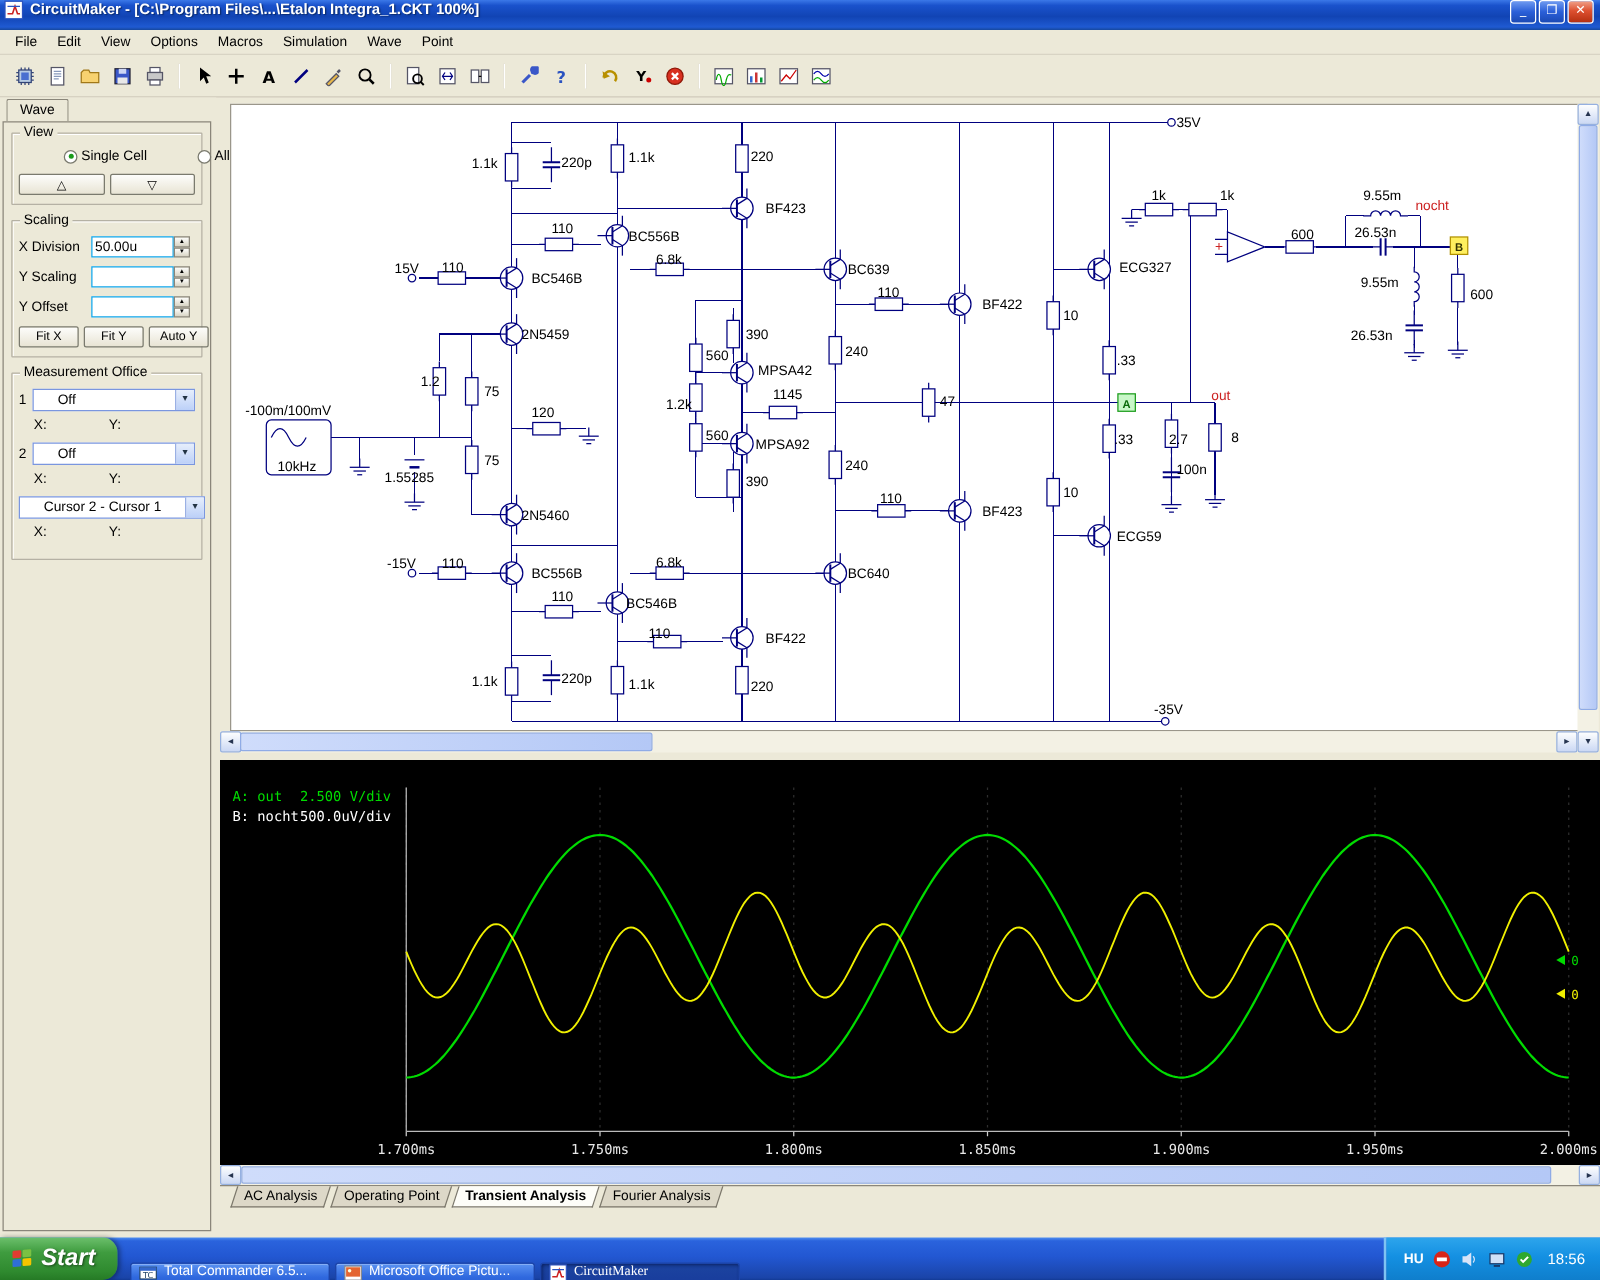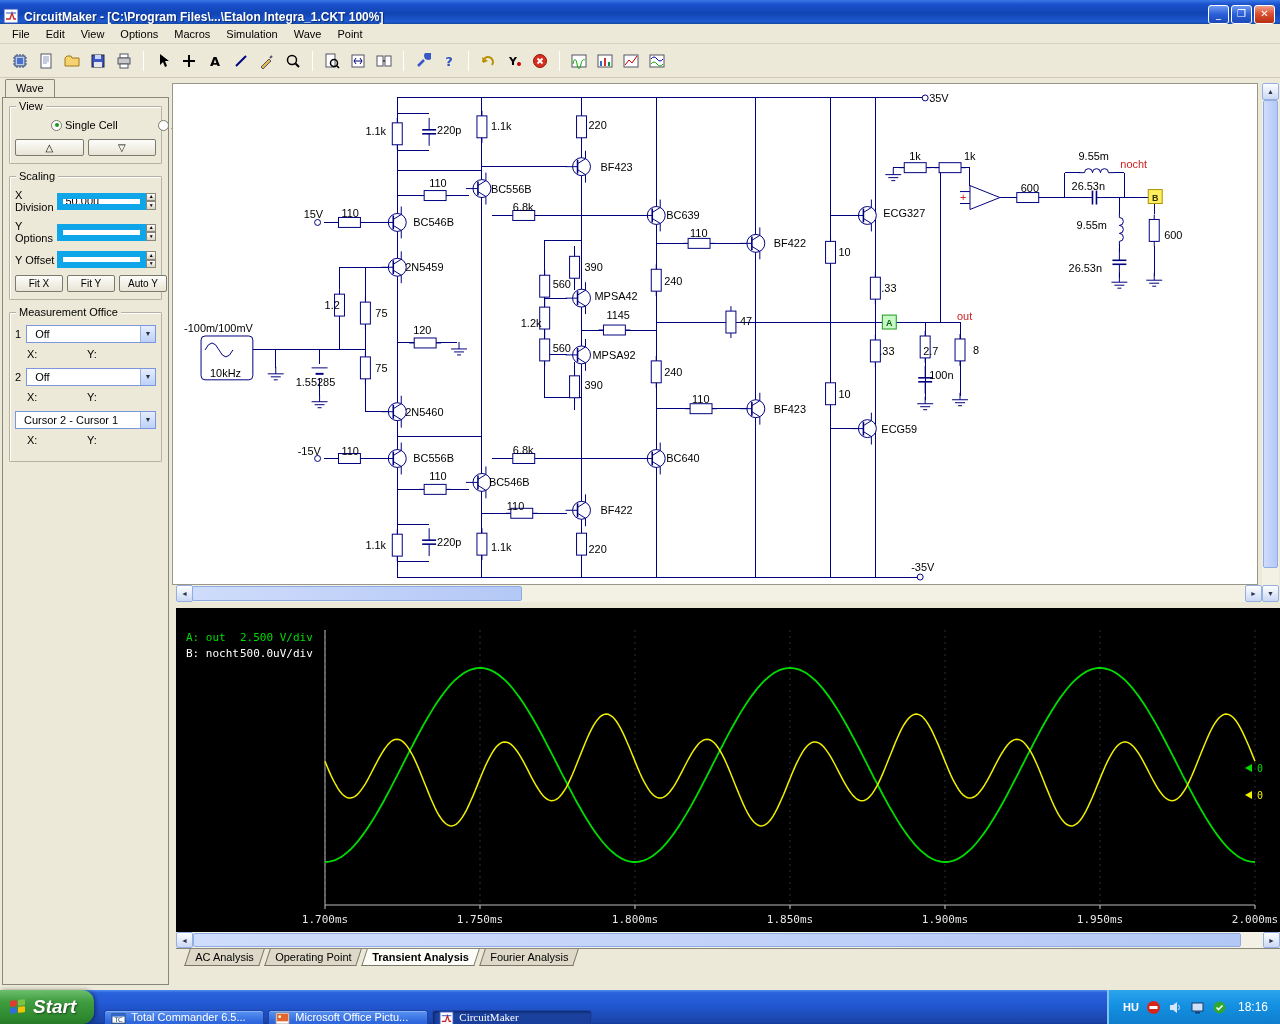--- a/index.html
+++ b/index.html
@@ -3,21 +3,21 @@
 <meta charset="utf-8">
 <style>
   * { margin:0; padding:0; box-sizing:border-box; }
   html,body { width:1280px; height:1024px; overflow:hidden; }
   #app { position:relative; width:1280px; height:1024px; background:#ece9d8;
          font-family:"Liberation Sans", sans-serif; font-size:11px; color:#000; }
 
   
   #titlebar { position:absolute; left:0; top:0; width:1280px; height:24px;
     background:linear-gradient(180deg,#3b78e8 0%,#1a52cc 18%,#1144b4 55%,#1f5ad2 90%,#16489e 100%);
-    display:flex; align-items:flex-end; padding:0 3px; }
+    display:flex; align-items:flex-start; padding:0 3px; }
   #titlebar .ttext { color:#fff; font-weight:bold; font-size:12px; margin-left:5px;
     text-shadow:1px 1px 1px #0a2a6a; white-space:nowrap; overflow:hidden; flex:1; }
   #app-icon { width:16px; height:16px; display:inline-block; }
   #win-controls { display:flex; gap:2px; margin-right:2px; }
   .wbtn { width:21px; height:19px; border:1px solid #fff; border-radius:3px; color:#fff;
     font-size:10px; line-height:16px; text-align:center; cursor:default;
     background:linear-gradient(180deg,#6f9af0 0%,#2a5fd8 50%,#1b49b4 100%); font-family:"DejaVu Sans",sans-serif; }
   .wbtn.close { background:linear-gradient(180deg,#f0a088 0%,#dd5030 45%,#b52f10 100%); }
 
   
@@ -46,36 +46,36 @@
   .radio-row { display:flex; gap:4px; margin-bottom:8px; }
   .radio { display:flex; align-items:center; gap:3px; white-space:nowrap;padding-left:36px; }
   .rb { width:11px; height:11px; border-radius:50%; border:1px solid #7a7a6e; background:#fff; display:inline-block; position:relative; }
   .rb.checked:after { content:""; position:absolute; left:2.5px; top:2.5px; width:4px; height:4px; border-radius:50%; background:#1a9a1a; }
   .btnrow { display:flex; gap:4px; justify-content:space-between; }
   .xpbtn { border:1px solid #7a7a6e; background:linear-gradient(180deg,#fdfdfb,#e8e4d4);
     border-radius:2px; font-size:10px; padding:1px 4px; min-width:48px; height:17px; font-family:"Liberation Sans",sans-serif; }
   .btnrow .xpbtn { flex:1; }
   .fieldrow { display:flex; align-items:center; margin-bottom:7px; }
   .fieldrow label { width:58px; }
-  .fieldrow input { width:89px; height:17px; border:6px solid #0ea5e9; background:#fff;
+  .fieldrow input { width:66px; height:17px; border:1px solid #0ea5e9; background:#fff;
     font-size:11px; padding:0 2px; font-family:"Liberation Sans",sans-serif; }
   .spin { display:inline-flex; flex-direction:column; width:13px; height:17px; }
   .spin button { flex:1; font-size:5px; line-height:5px; border:1px solid #8a867a;
     background:linear-gradient(180deg,#fdfdfb,#d8d4c4); padding:0; }
   .combo { display:flex; align-items:center; border:1px solid #7a96df; background:#fff;
     height:18px; flex:1; }
-  .combo .cval { flex:1; padding:0 8px; white-space:nowrap; overflow:hidden; }
+  .combo .cval { flex:1; padding:0 19px; white-space:nowrap; overflow:hidden; }
   .dbtn { width:15px; height:16px; background:linear-gradient(180deg,#e6eefc,#bcd0f8);
     border-left:1px solid #9ab0e4; font-size:7px; text-align:center; line-height:16px; color:#234; }
   .currow { display:flex; align-items:center; gap:5px; margin-bottom:5px; }
   .xyrow { display:flex; margin:0 0 8px 12px; }
   .xyrow span { width:60px; }
 
   
-  #schematic { position:absolute; left:172px; top:83px; width:1086px; height:502px;
+  #schematic { position:absolute; left:184px; top:83px; width:1086px; height:502px;
     background:#fff; border:1px solid #9a968a; }
   #schematic svg { width:100%; height:100%; }
 
   
   .sb { position:absolute; background:#f3f1e4; display:flex; }
   .sb.h { flex-direction:row; }
   .sb.v { flex-direction:column; }
   .sbtn { width:17px; height:17px; background:linear-gradient(180deg,#fdfefe,#cbd8f4);
     border:1px solid #95b0e0; border-radius:2px; color:#26344f; font-size:7px;
     display:flex; align-items:center; justify-content:center; flex:none; }
@@ -332,21 +332,21 @@
         <span class="gtitle">Scaling</span>
         <div class="fieldrow">
           <label>X Division</label>
           <input value="50.00u" style="">
           <span class="spin">
               <button>▲</button>
               <button>▼</button>
             </span>
         </div>
         <div class="fieldrow">
-          <label>Y Options</label>
+          <label>Y Scaling</label>
           <input value="" style="">
           <span class="spin">
               <button>▲</button>
               <button>▼</button>
             </span>
         </div>
         <div class="fieldrow">
           <label>Y Offset</label>
           <input value="" style="">
           <span class="spin">
@@ -1083,17 +1083,17 @@
             <rect x="2" y="3" width="11" height="8" fill="#cfe0f8" stroke="#1a3a6a"></rect>
             <rect x="5" y="12" width="5" height="1.5" fill="#1a3a6a"></rect>
           </svg>
       </span>
       <span class="trayicon">
         <svg viewBox="0 0 15 15">
             <circle cx="7.5" cy="7.5" r="6" fill="#2fa82f"></circle>
             <path d="M4.5 7.5l2 2 4-4" stroke="#fff" stroke-width="1.6" fill="none"></path>
           </svg>
       </span>
-      <span id="clock">18:16</span>
+      <span id="clock">18:56</span>
     </div>
   </div>
 
 </div>
 
 </body></html>

